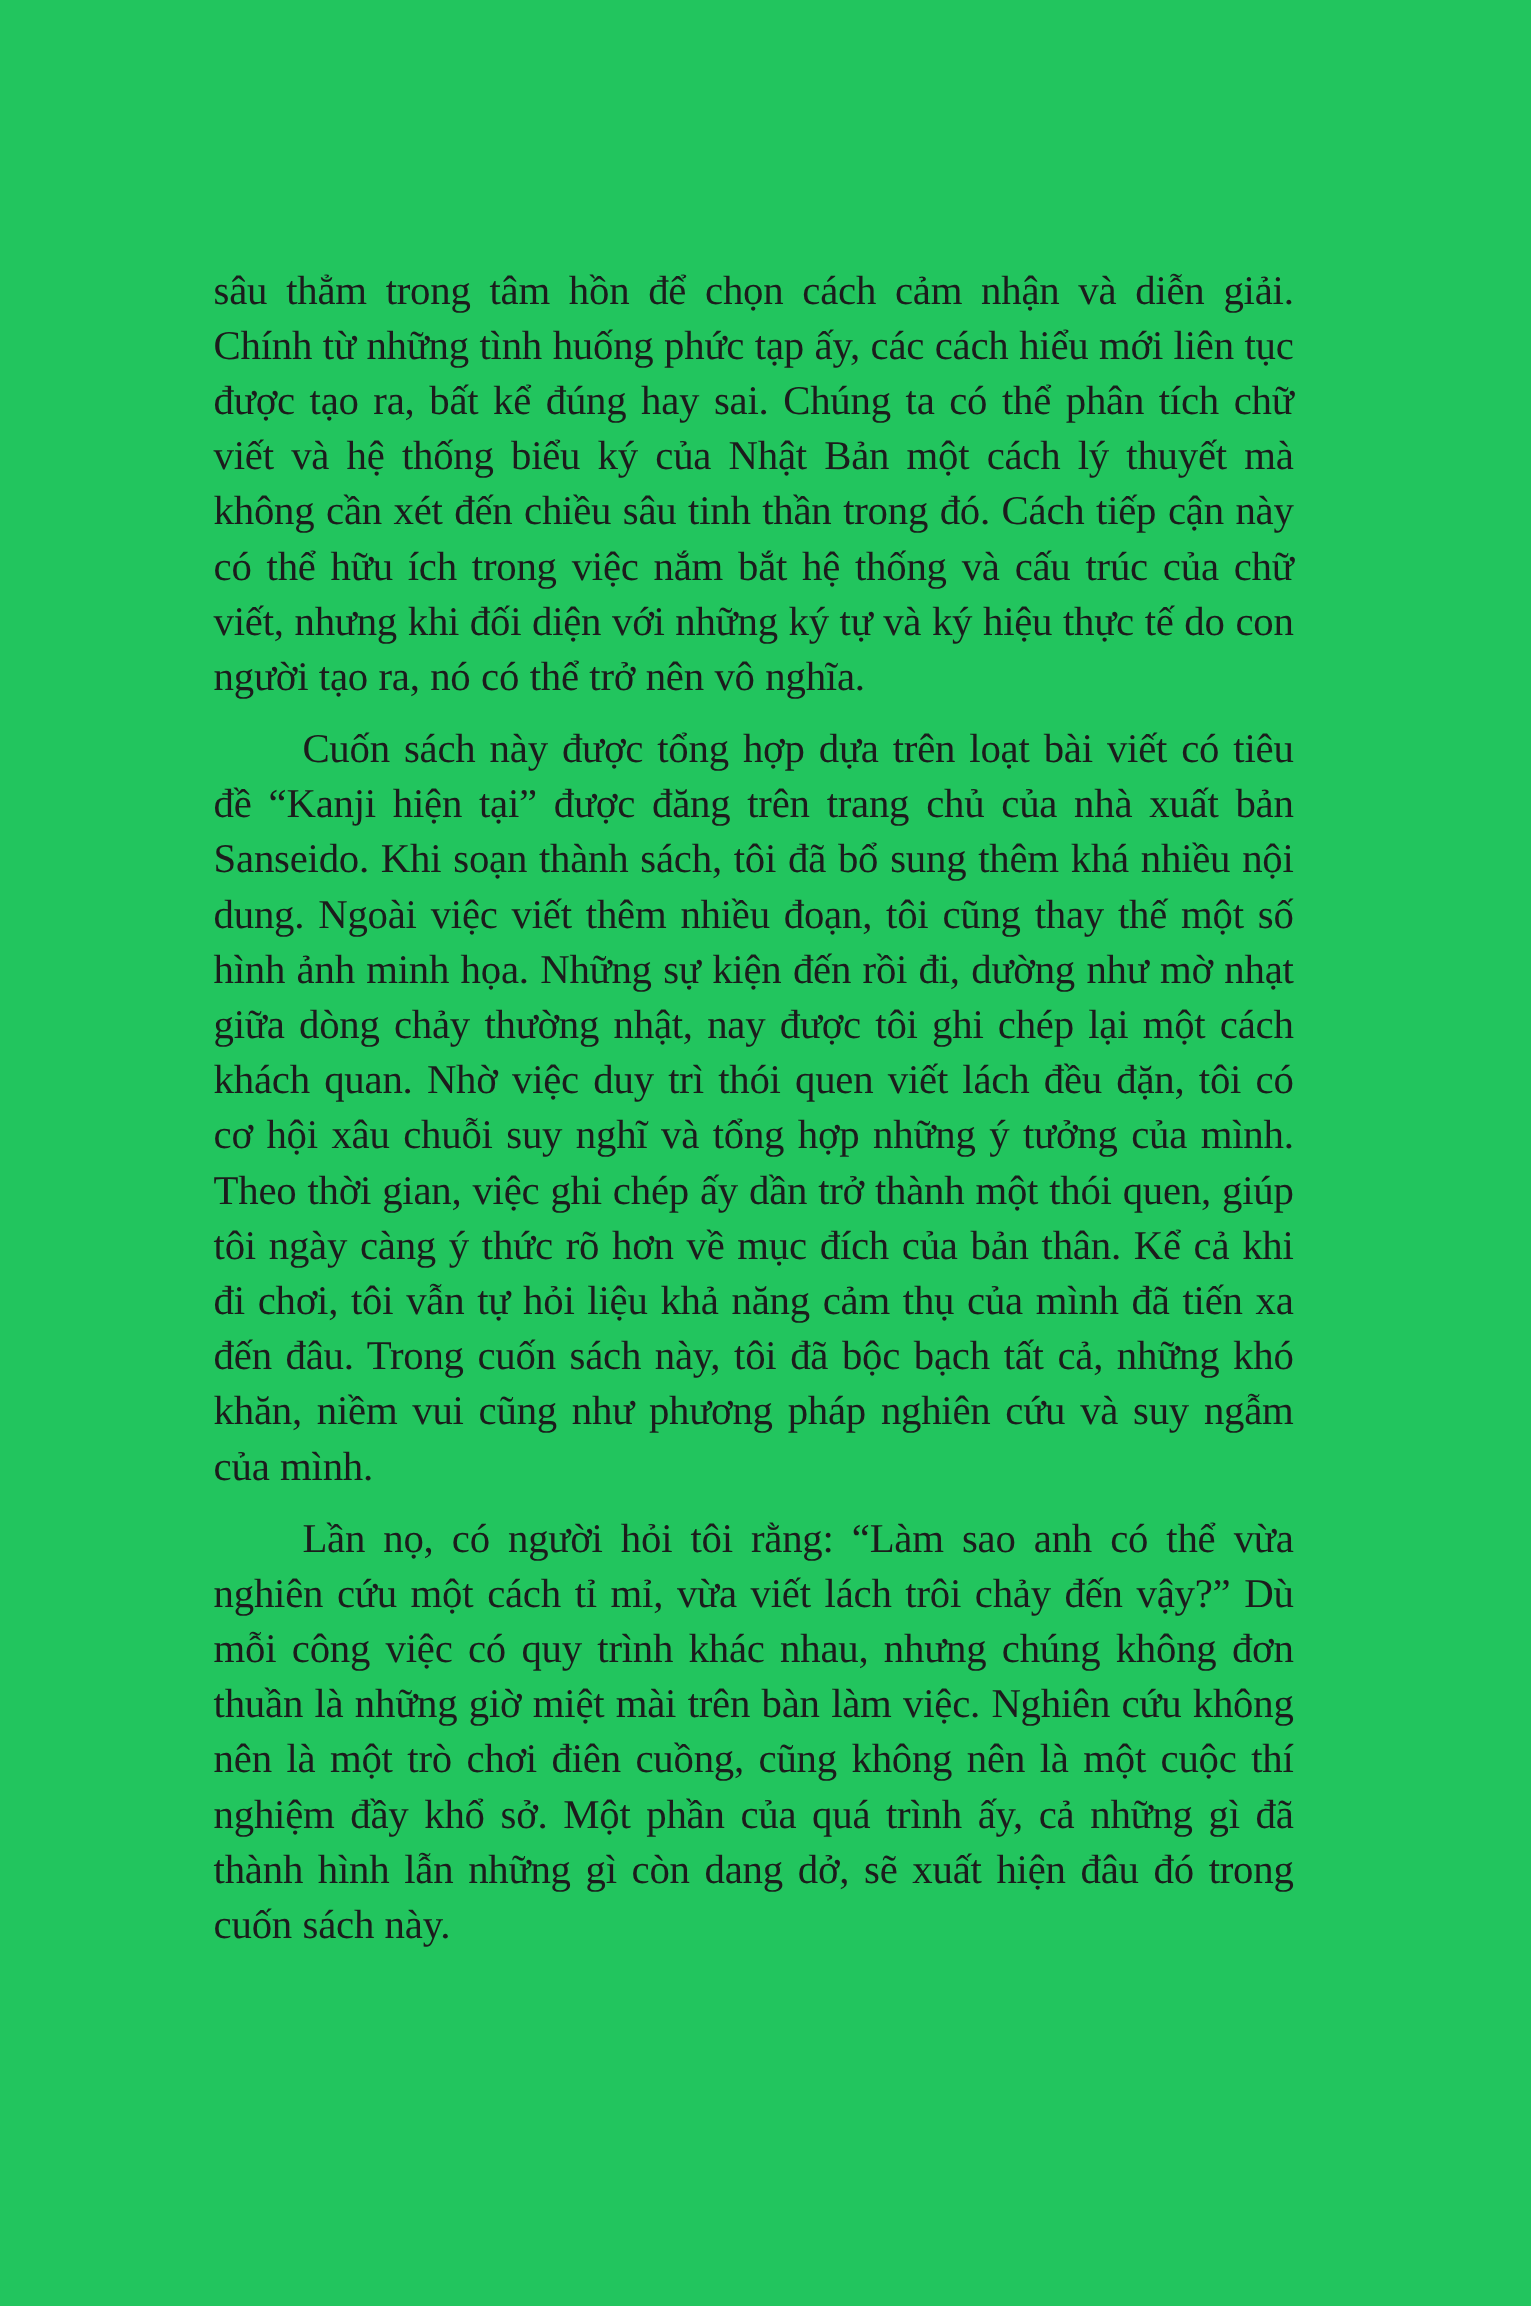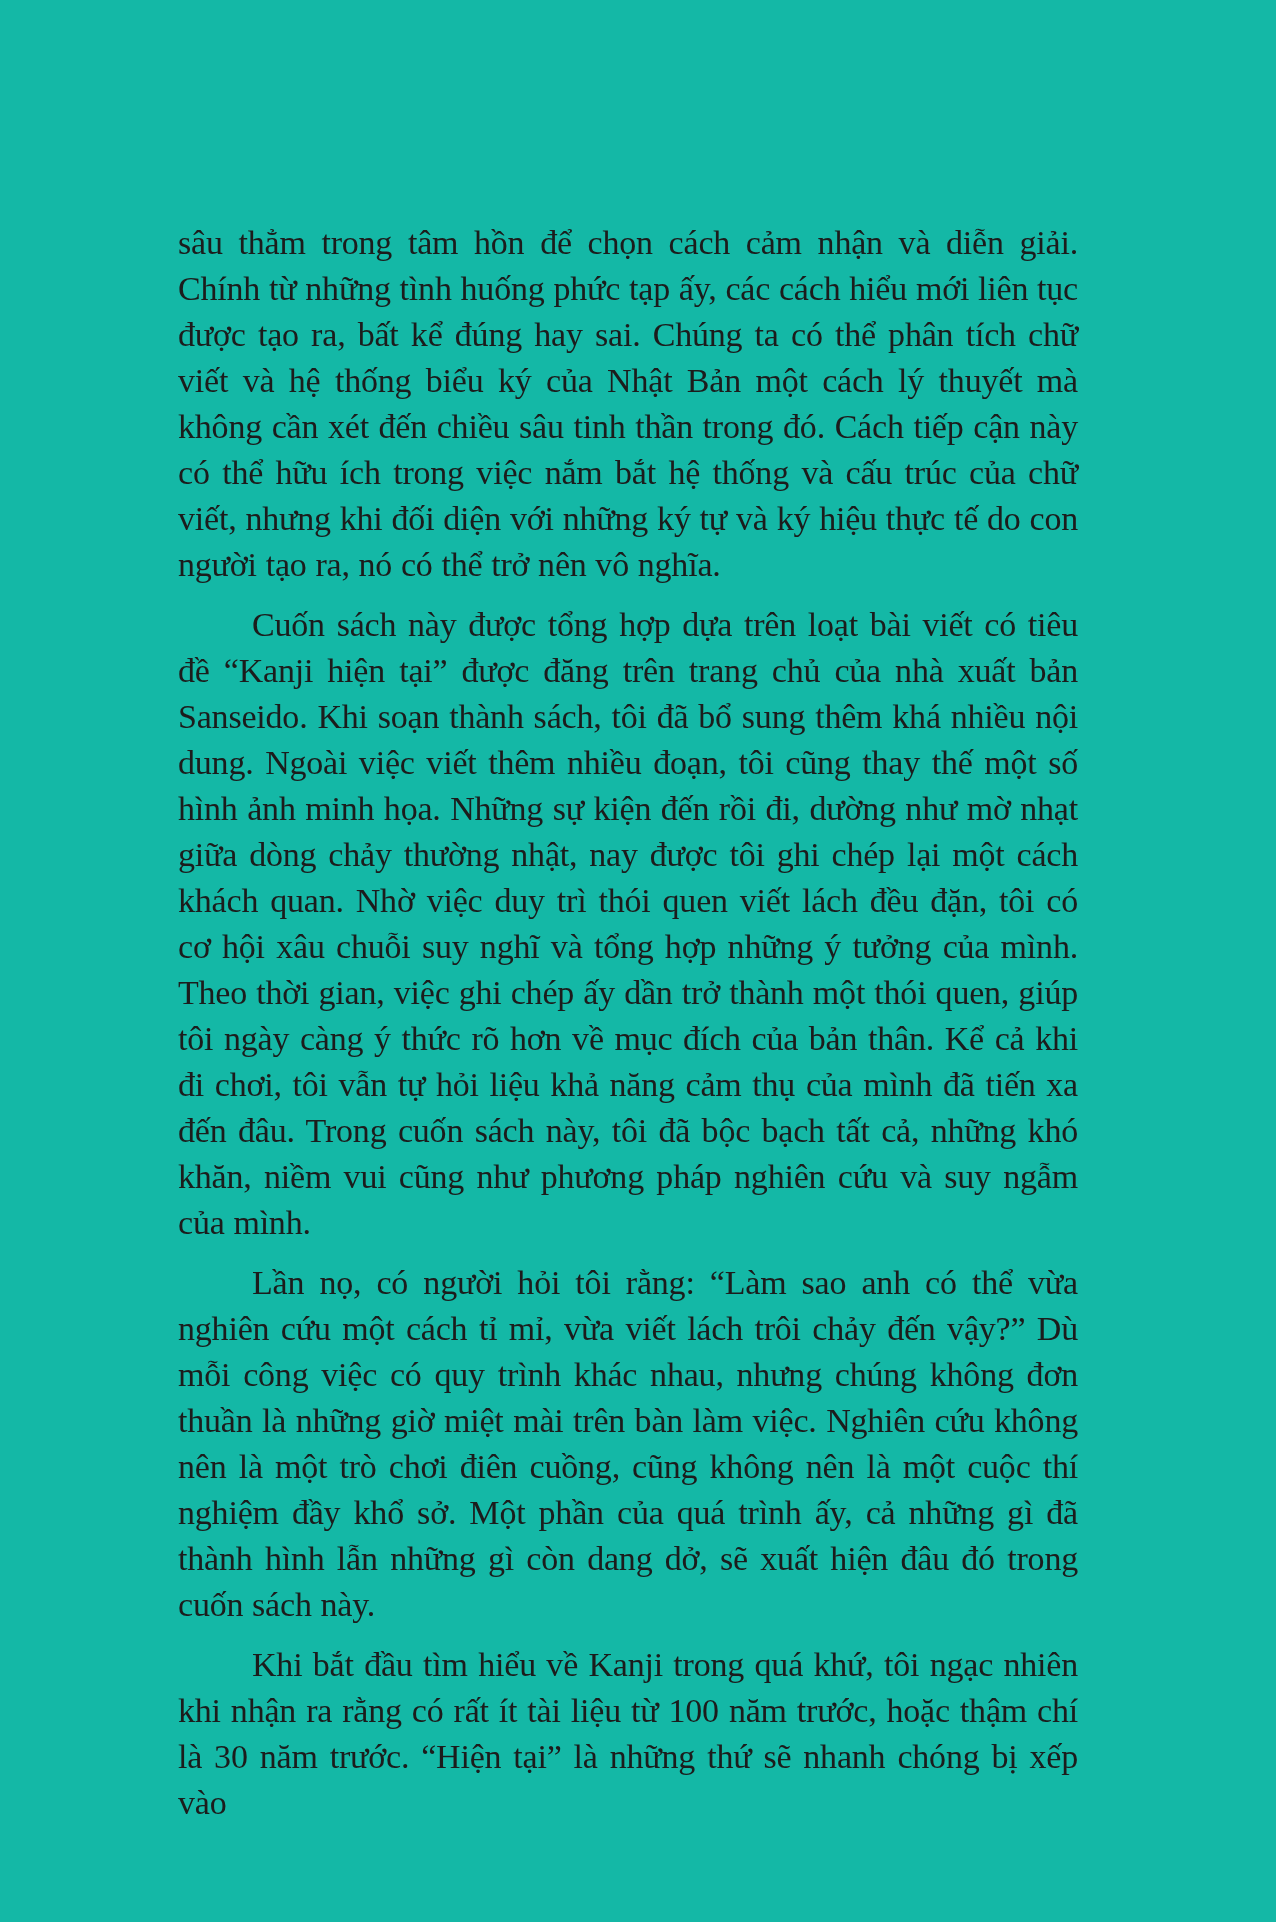--- a/index.html
+++ b/index.html
@@ -4,21 +4,21 @@
 <style>
   html, body {
     margin: 0;
     padding: 0;
     background: #ffffff;
   }
   .page {
     position: relative;
     width: 1276px;
     height: 1922px;
-    background: #14b8a6;
+    background: #22c55e;
     overflow: hidden;
     font-family: "Liberation Serif", "DejaVu Serif", serif;
   }
   .text-block {
     position: absolute;
     left: 178px;
     top: 220px;
     width: 900px;
   }
   .text-block p {
@@ -47,15 +47,14 @@
   }
 </style>
 </head>
 <body>
 
 <div class="page">
   <div class="text-block">
     <p>sâu thẳm trong tâm hồn để chọn cách cảm nhận và diễn giải. Chính từ những tình huống phức tạp ấy, các cách hiểu mới liên tục được tạo ra, bất kể đúng hay sai. Chúng ta có thể phân tích chữ viết và hệ thống biểu ký của Nhật Bản một cách lý thuyết mà không cần xét đến chiều sâu tinh thần trong đó. Cách tiếp cận này có thể hữu ích trong việc nắm bắt hệ thống và cấu trúc của chữ viết, nhưng khi đối diện với những ký tự và ký hiệu thực tế do con người tạo ra, nó có thể trở nên vô nghĩa.</p>
     <p class="indent">Cuốn sách này được tổng hợp dựa trên loạt bài viết có tiêu đề “Kanji hiện tại” được đăng trên trang chủ của nhà xuất bản Sanseido. Khi soạn thành sách, tôi đã bổ sung thêm khá nhiều nội dung. Ngoài việc viết thêm nhiều đoạn, tôi cũng thay thế một số hình ảnh minh họa. Những sự kiện đến rồi đi, dường như mờ nhạt giữa dòng chảy thường nhật, nay được tôi ghi chép lại một cách khách quan. Nhờ việc duy trì thói quen viết lách đều đặn, tôi có cơ hội xâu chuỗi suy nghĩ và tổng hợp những ý tưởng của mình. Theo thời gian, việc ghi chép ấy dần trở thành một thói quen, giúp tôi ngày càng ý thức rõ hơn về mục đích của bản thân. Kể cả khi đi chơi, tôi vẫn tự hỏi liệu khả năng cảm thụ của mình đã tiến xa đến đâu. Trong cuốn sách này, tôi đã bộc bạch tất cả, những khó khăn, niềm vui cũng như phương pháp nghiên cứu và suy ngẫm của mình.</p>
     <p class="indent">Lần nọ, có người hỏi tôi rằng: “Làm sao anh có thể vừa nghiên cứu một cách tỉ mỉ, vừa viết lách trôi chảy đến vậy?” Dù mỗi công việc có quy trình khác nhau, nhưng chúng không đơn thuần là những giờ miệt mài trên bàn làm việc. Nghiên cứu không nên là một trò chơi điên cuồng, cũng không nên là một cuộc thí nghiệm đầy khổ sở. Một phần của quá trình ấy, cả những gì đã thành hình lẫn những gì còn dang dở, sẽ xuất hiện đâu đó trong cuốn sách này.</p>
-    <p class="indent">Khi bắt đầu tìm hiểu về Kanji trong quá khứ, tôi ngạc nhiên khi nhận ra rằng có rất ít tài liệu từ 100 năm trước, hoặc thậm chí là 30 năm trước. “Hiện tại” là những thứ sẽ nhanh chóng bị xếp vào</p>
   </div>
 </div>
 
 </body></html>

